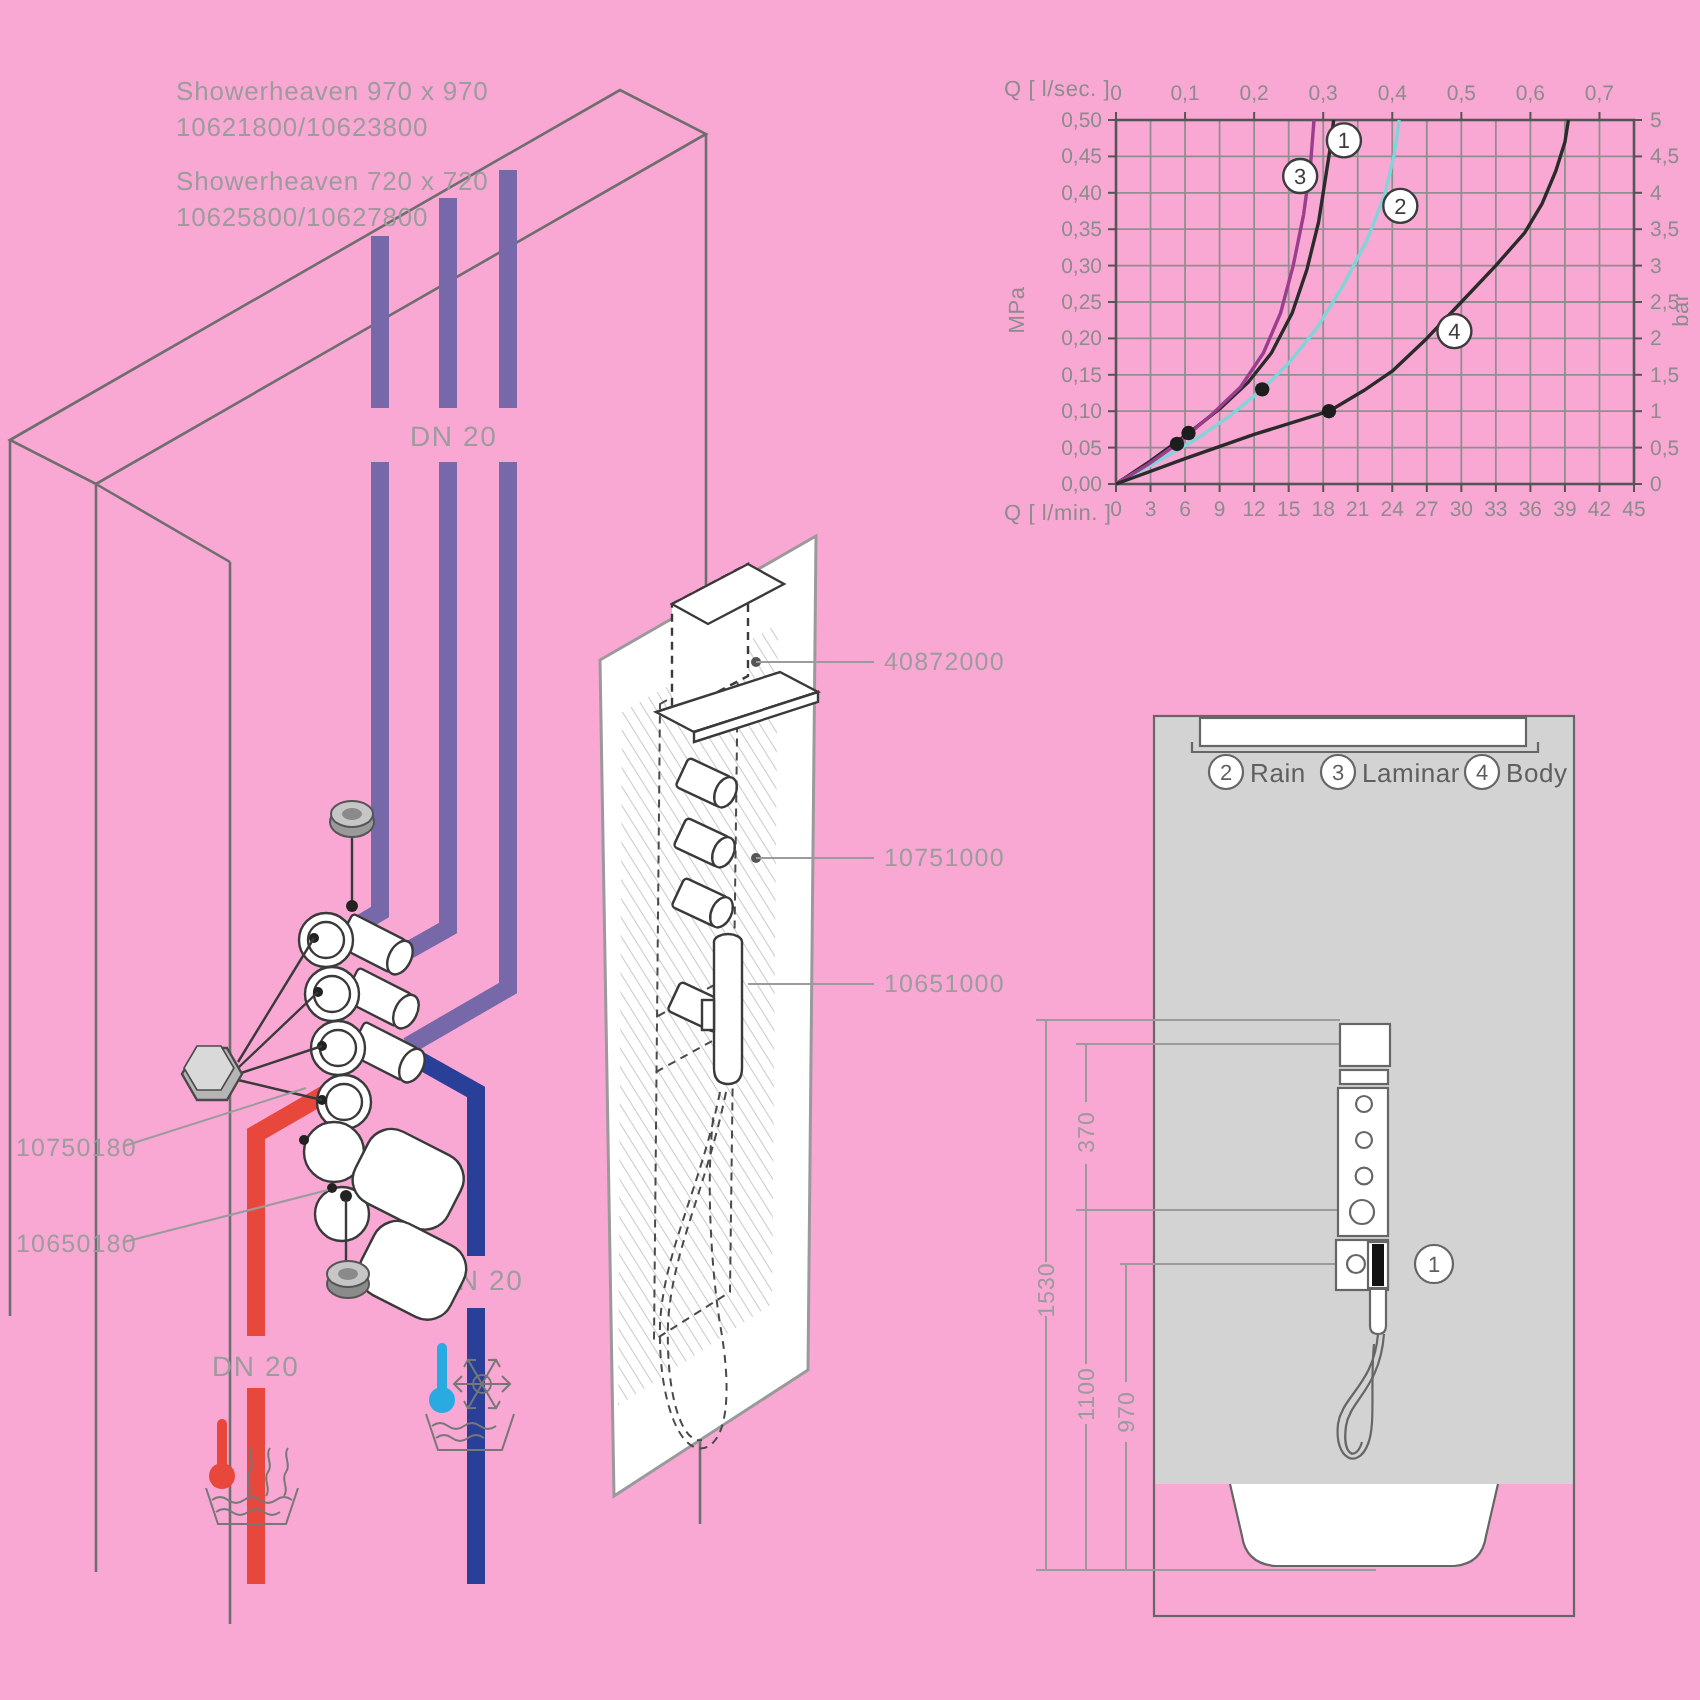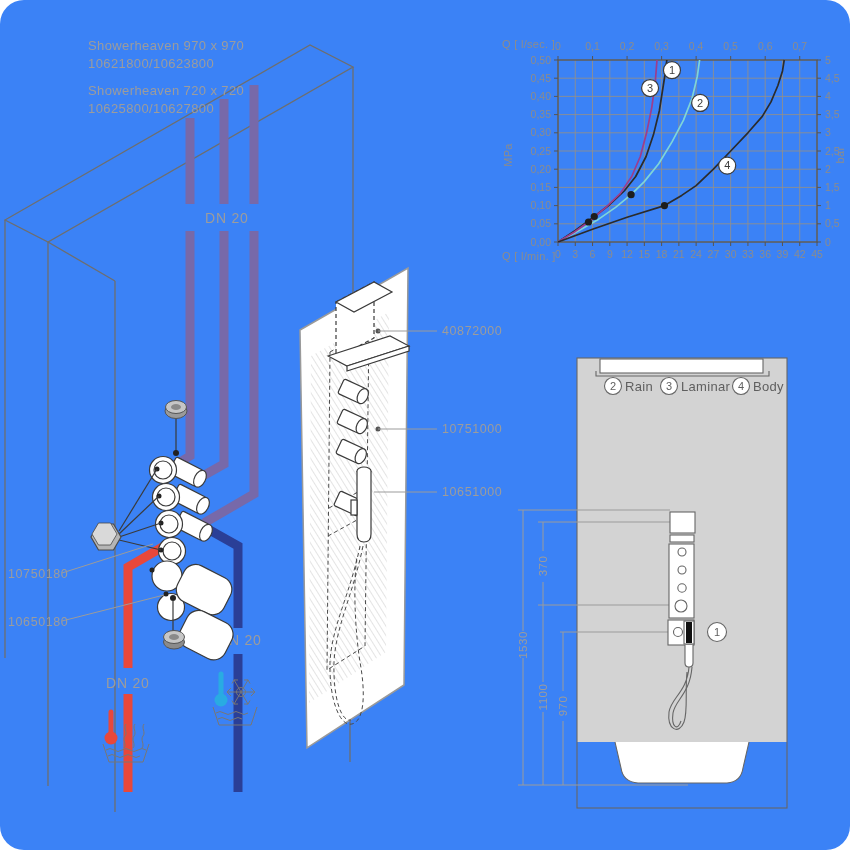--- a/index.html
+++ b/index.html
@@ -1,17 +1,17 @@
 <!DOCTYPE html>
 <html><head>
 <meta charset="utf-8">
 <style>
   html,body{margin:0;padding:0;background:#fff;}
-  #canvas{position:relative;width:850px;height:850px;background:#3b82f6;overflow:hidden;
-          font-family:"Liberation Sans", sans-serif;border-radius:24px;}
+  #canvas{position:relative;width:850px;height:850px;background:#f9a8d4;overflow:hidden;
+          font-family:"Liberation Sans", sans-serif;}
   svg{position:absolute;}
   #iso-svg{left:0;top:0;}
   #chart-svg{left:500px;top:30px;}
   #elev-svg{left:510px;top:350px;}
   text{font-family:"Liberation Sans", sans-serif;}
   .glabel{font-size:13px;fill:#9c9c9c;letter-spacing:0.4px;}
   .gpart{font-size:12.5px;fill:#9c9c9c;letter-spacing:0.6px;}
   .gdn{font-size:14px;fill:#9c9c9c;letter-spacing:0.8px;}
   .ink{stroke:#3a3a3a;stroke-width:1.2;fill:none;}
   .inkf{stroke:#3a3a3a;stroke-width:1.2;fill:#fff;}

